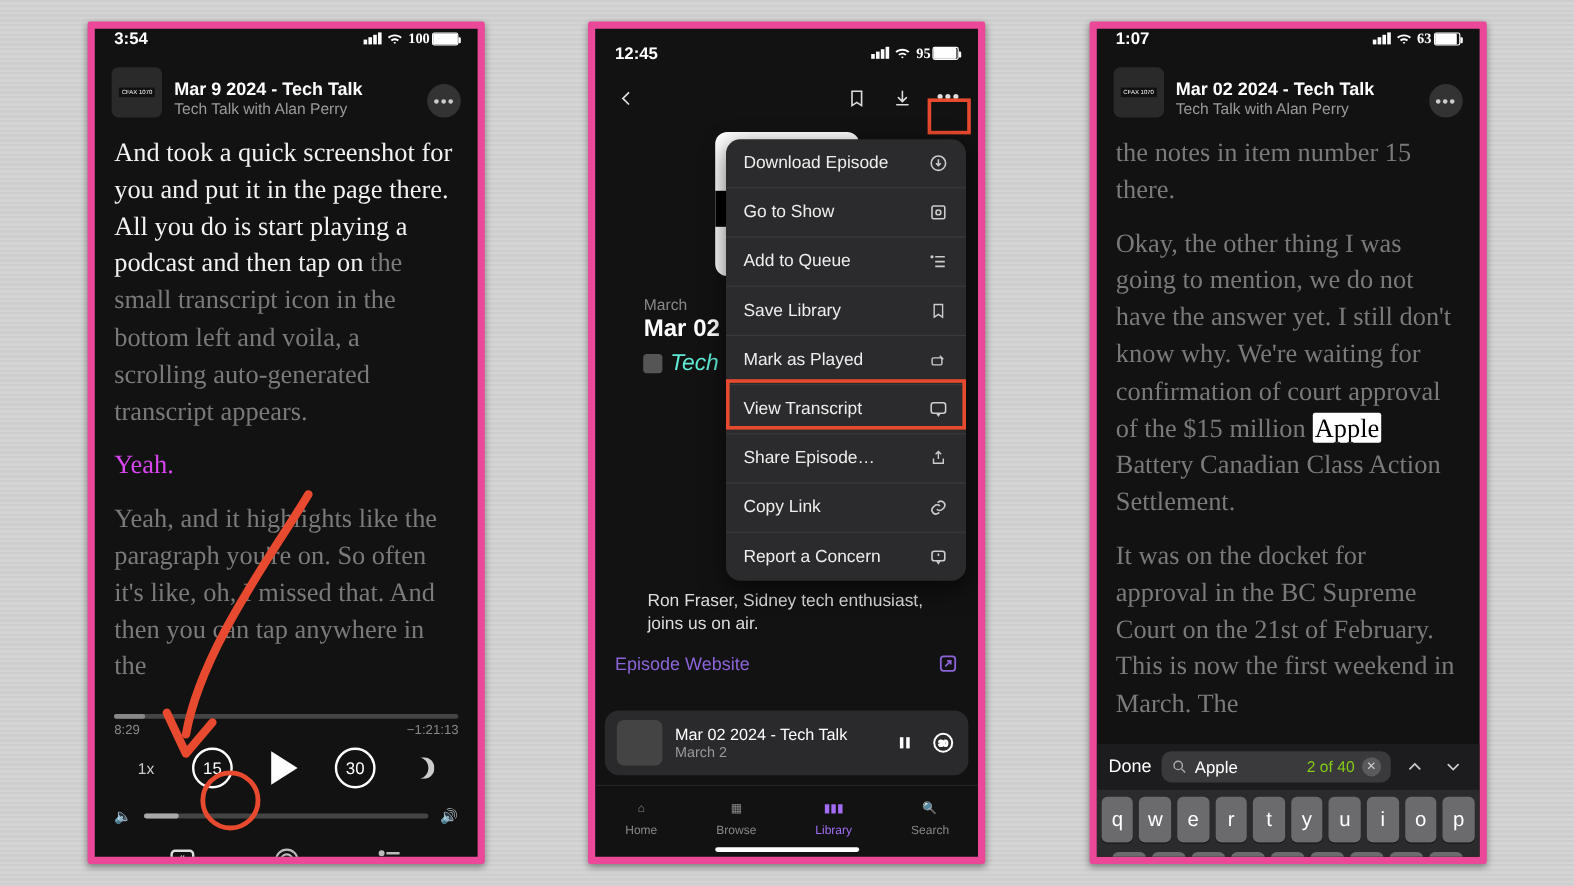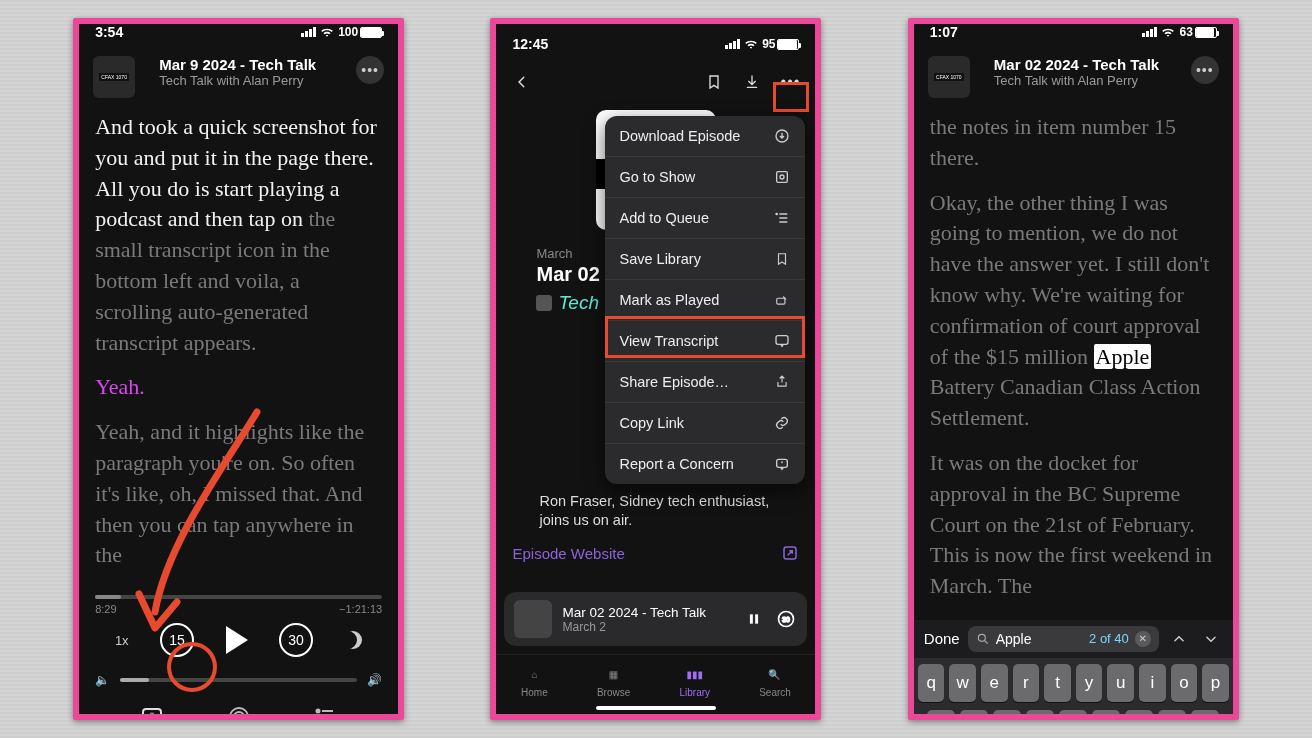--- a/index.html
+++ b/index.html
@@ -38,31 +38,31 @@
     font-weight: 600;
   }
   .status-right { display:flex; align-items:center; gap:4px; }
   .signal-bars { display:flex; align-items:flex-end; gap:1px; }
   .signal-bars span { width:3px; background:#fff; }
   .signal-bars span:nth-child(1){height:4px;}
   .signal-bars span:nth-child(2){height:6px;}
   .signal-bars span:nth-child(3){height:8px;}
   .signal-bars span:nth-child(4){height:10px;}
   .wifi { width:14px; height:14px; }
-  .battery-box { display:flex; align-items:center; gap:2px; }
+  .battery-box { display:flex; align-items:center; gap:2px;font-family:Liberation Serif, serif; }
   .battery-pct { font-size:12px; font-weight:600; }
   .battery { width:22px; height:11px; border:1px solid #fff; border-radius:2px; position:relative; }
   .battery::after { content:''; position:absolute; right:-3px; top:3px; width:2px; height:5px; background:#fff; border-radius:0 1px 1px 0;}
   .battery-fill { background:#fff; height:100%; border-radius:1px; }
 
   
   .grabber { width:34px; height:5px; background:#555; border-radius:3px; margin:4px auto 8px; }
 
   
-  .ep-header { display:flex; align-items:flex-start; padding:4px 14px 10px; gap:24px; }
+  .ep-header { display:flex; align-items:flex-end; padding:4px 14px 10px; gap:10px; }
   .art { width:42px; height:42px; background:#2a2a2a; border-radius:6px; flex-shrink:0; display:flex; flex-direction:column; justify-content:center; align-items:center; font-size:6px; color:#ccc; overflow:hidden; }
   .art .top { background:#111; color:#fff; font-size:5px; padding:1px 2px; }
   .ep-titles { flex:1; min-width:0; }
   .ep-title { font-size:15px; font-weight:600; white-space:nowrap; overflow:hidden; text-overflow:ellipsis; }
   .ep-sub { font-size:13px; color:#9a9a9a; white-space:nowrap; overflow:hidden; text-overflow:ellipsis; }
   .more-btn { width:28px; height:28px; border-radius:14px; background:#333; display:flex; align-items:center; justify-content:center; color:#ccc; font-size:14px; letter-spacing:1px; }
 
   
   .transcript { padding:4px 16px; font-family: Georgia, "Times New Roman", serif; font-size:22px; line-height:1.4; }
   .tpara { margin-bottom:14px; }
@@ -131,21 +131,21 @@
   .tab { display:flex; flex-direction:column; align-items:center; gap:2px; font-size:10px; color:#888; }
   .tab.active { color:#a26cf5; }
   .tab-ico { width:22px; height:22px; display:flex; align-items:center; justify-content:center; }
 
   
   .search-row { display:flex; align-items:center; gap:8px; padding:6px 10px; background:#1c1c1e; }
   .done { color:#fff; font-size:15px; }
   .search-pill { flex:1; background:#3a3a3c; border-radius:8px; display:flex; align-items:center; padding:5px 8px; gap:6px; }
   .mag { width:14px; height:14px; }
   .search-txt { color:#fff; font-size:14px; flex:1; }
-  .count { color:#7dd3fc; font-size:13px; }
+  .count { color:#84cc16; font-size:13px; }
   .clear-x { width:16px; height:16px; background:#5a5a5c; border-radius:50%; display:flex; align-items:center; justify-content:center; font-size:10px; color:#ccc;}
   .sarrow { width:24px; height:24px; display:flex; align-items:center; justify-content:center; color:#ccc; }
 
   
   .kbd { background:#2b2b2d; padding:6px 4px 6px; }
   .krow { display:flex; justify-content:center; gap:5px; margin-bottom:8px; }
   .key { background:#6b6b6e; color:#fff; border-radius:5px; height:38px; display:flex; align-items:center; justify-content:center; font-size:17px; box-shadow:0 1px 0 #111; }
   .key.w { width:28px; }
   .key.dark { background:#464649; }
   .key.space { flex:1; font-size:15px; }

